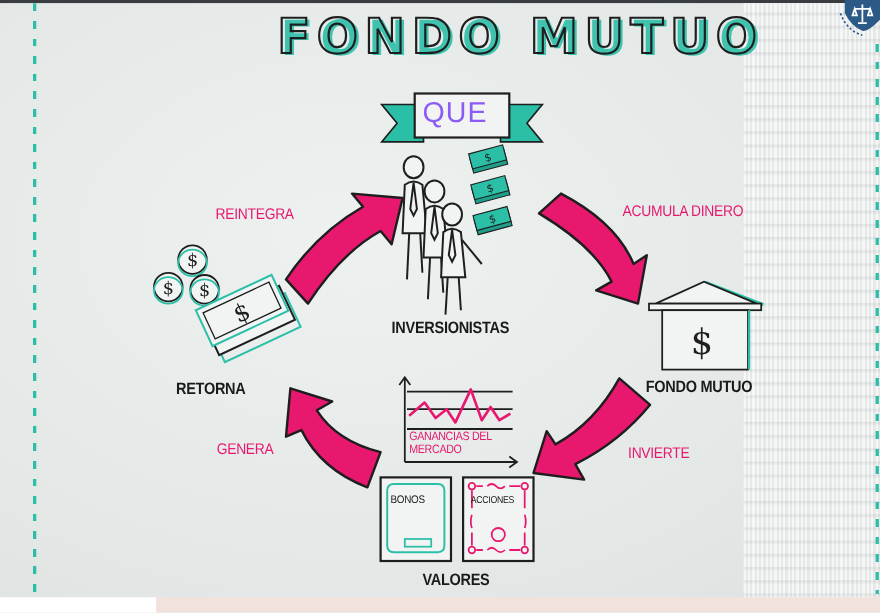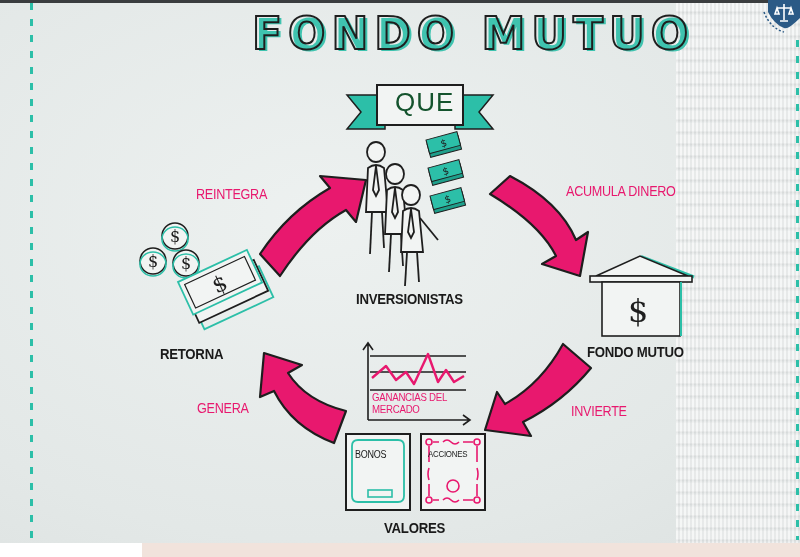--- a/index.html
+++ b/index.html
@@ -45,21 +45,21 @@
   <path d="M2 12 Q8 28 22 32" stroke="#2b5a86" stroke-width="1.5" fill="none" stroke-dasharray="2 2"></path>
 </svg>
 
 <div class="title">FONDO MUTUO</div>
 
 <svg style="left:345px;top:83px" width="150" height="56" viewBox="0 0 150 56">
   <path d="M2 12 L40 12 L40 46 L2 46 L16 29 Z" fill="#2cbfa8" stroke="#1e1e1e" stroke-width="1.5"></path>
   <path d="M148 12 L110 12 L110 46 L148 46 L134 29 Z" fill="#2cbfa8" stroke="#1e1e1e" stroke-width="1.5"></path>
   <rect x="32" y="2" width="86" height="40" fill="#f2f4f3" stroke="#1e1e1e" stroke-width="2"></rect>
 </svg>
-<div class="label" style="left:395px;top:87px;font-size:26px;color:#14532d;font-weight:normal;letter-spacing:1px">QUE</div>
+<div class="label" style="left:384px;top:87px;font-size:26px;color:#8b5cf6;font-weight:normal;letter-spacing:1px">QUE</div>
 
 <svg style="left:362px;top:140px" width="110" height="150" viewBox="0 0 110 150">
   <g stroke="#1e1e1e" stroke-width="1.8" fill="#f2f4f3">
 
     <ellipse cx="14" cy="12" rx="9" ry="10"></ellipse>
     <path d="M6 28 Q14 22 22 28 L26 72 L4 72 Z"></path>
     <path d="M14 26 L11 50 L14 56 L17 50 Z"></path>
     <line x1="10" y1="72" x2="8" y2="114"></line>
       <line x1="20" y1="72" x2="22" y2="108"></line>
 

